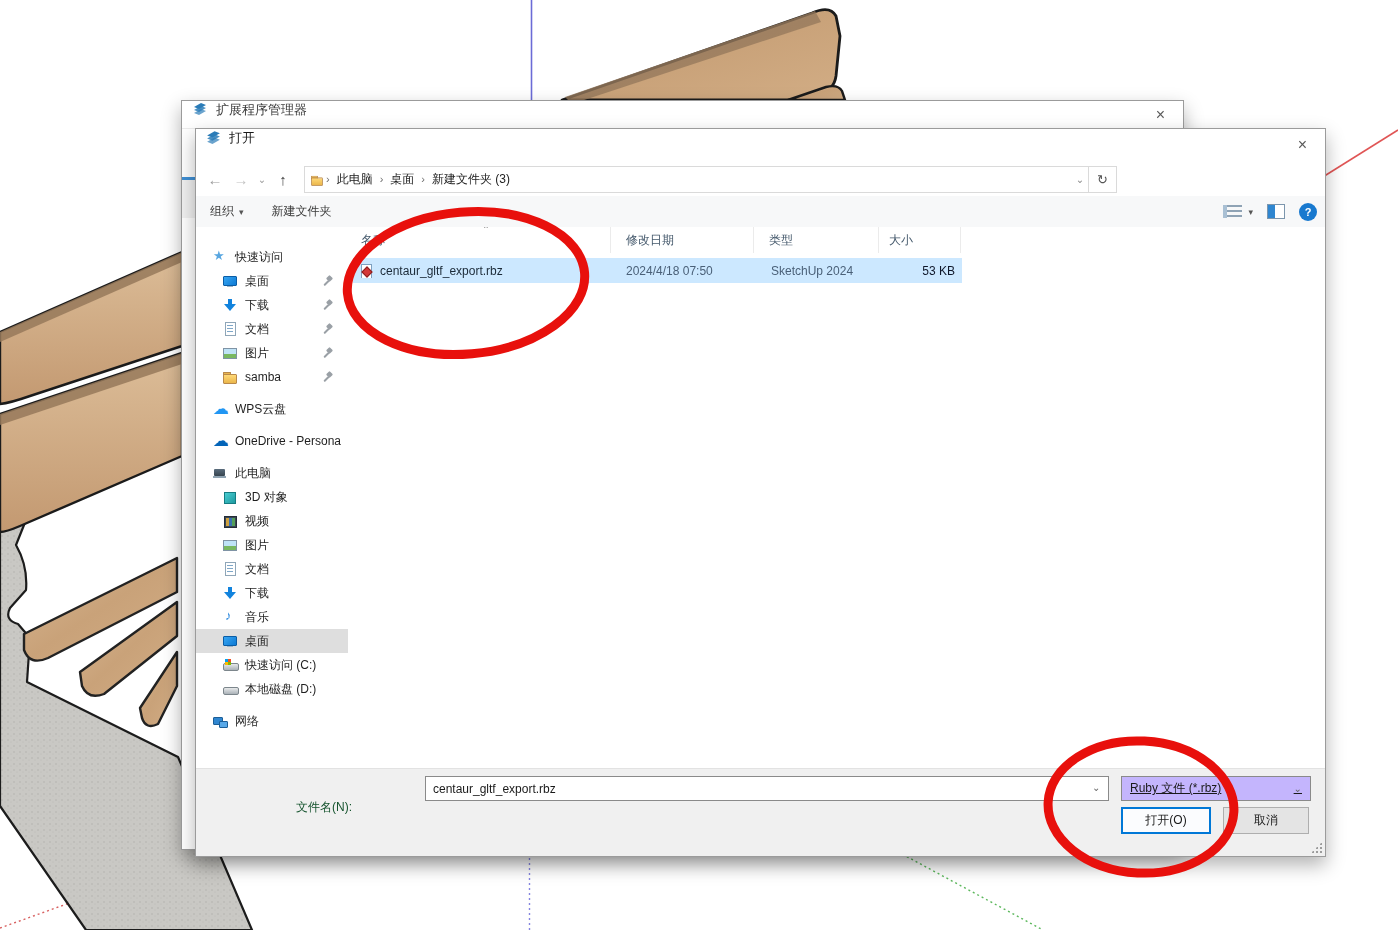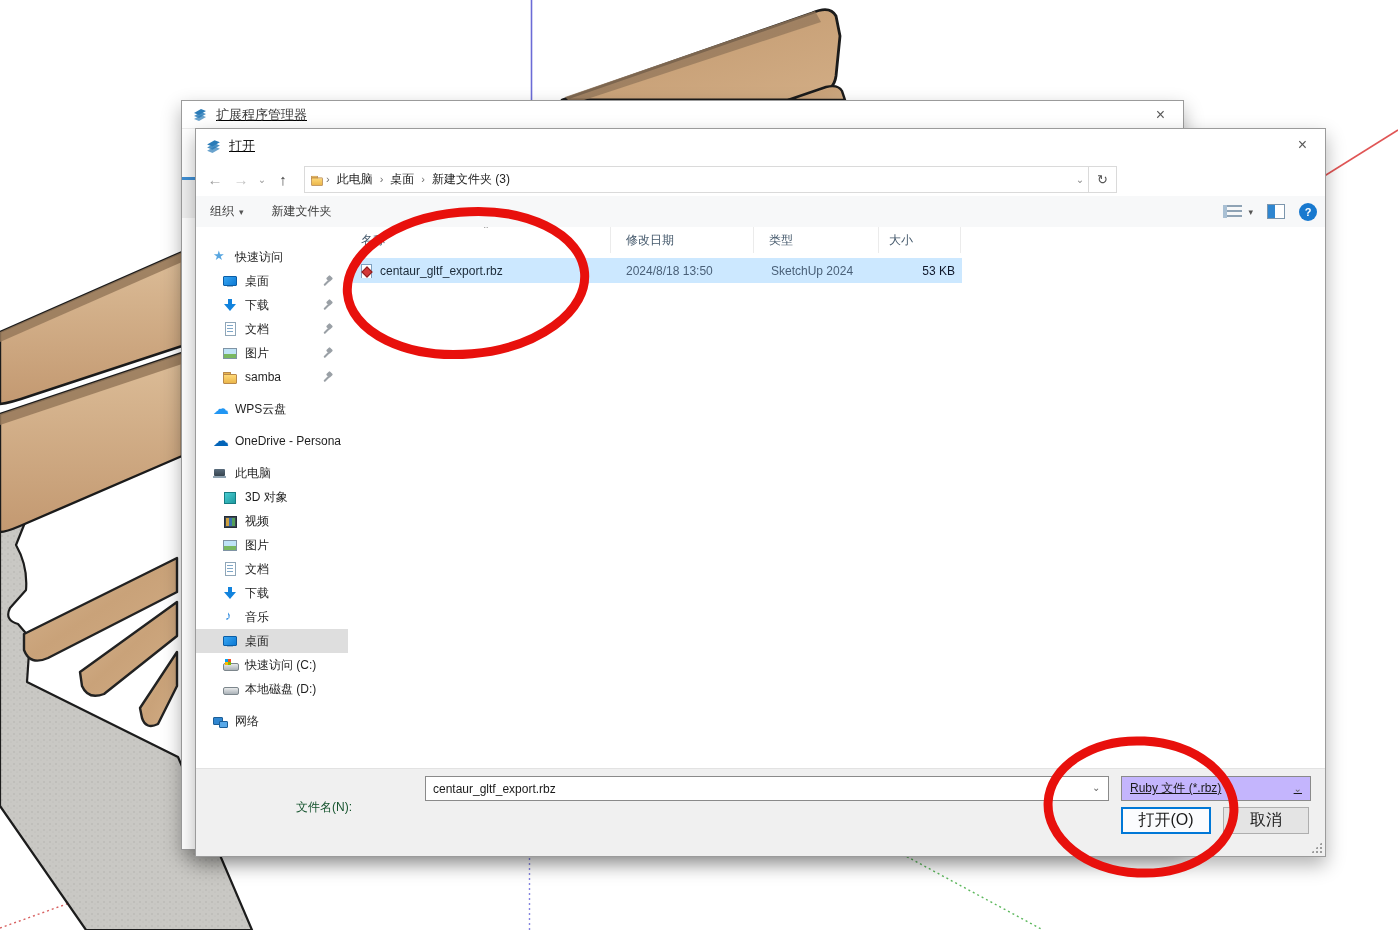--- a/index.html
+++ b/index.html
@@ -4,21 +4,21 @@
 <style>
   html,body{margin:0;padding:0;background:#dcdcdc;}
   .canvas{position:relative;width:1398px;height:930px;background:#ffffff;overflow:hidden;
           font-family:"Liberation Sans",sans-serif;-webkit-font-smoothing:antialiased;}
 
   
   svg.scene{position:absolute;left:0;top:0;z-index:1;}
 
   
   .win{position:absolute;background:#fff;border:1px solid #9b9b9b;box-shadow:0 8px 18px rgba(0,0,0,.30);}
-  .titlebar{position:relative;display:flex;align-items:center;background:#fff;text-decoration:underline;}
+  .titlebar{position:relative;display:flex;align-items:flex-start;background:#fff;}
   .titlebar .ttxt{font-size:13px;color:#3b3b3b;}
   .xbtn{position:absolute;right:0;top:0;width:45px;display:flex;align-items:center;justify-content:center;
         color:#5a5a5a;font-size:16px;cursor:pointer;}
 
   
   #extwin{left:181px;top:100px;width:1001px;height:748px;z-index:10;}
   #extwin .titlebar{height:27px;padding-left:10px;gap:8px;border-bottom:1px solid #ececec;}
   #extwin .xbtn{height:27px;}
   .sliver-accent{position:absolute;left:0;top:76px;width:14px;height:3px;background:#3f8fd4;}
   .sliver-band{position:absolute;left:0;top:79px;width:14px;height:38px;background:#f1f1f1;}
@@ -98,21 +98,21 @@
   .fnlabel{position:absolute;left:100px;top:30px;width:125px;text-align:left;color:#14532d;}
   .fninput{position:absolute;left:229px;top:7px;width:684px;height:25px;box-sizing:border-box;
            border:1px solid #8a8a8a;background:#fff;font-size:12px;font-family:inherit;
            padding:0 20px 0 7px;color:#1a1a1a;}
   .fndrop{position:absolute;left:896px;top:13px;font-size:10px;color:#666;}
   .typecombo{position:absolute;left:925px;top:7px;width:190px;height:25px;box-sizing:border-box;
              border:1px solid #8a8a8a;background:#c4b5fd;display:flex;align-items:center;
              justify-content:space-between;padding:0 8px;color:#1a1a1a;text-decoration:underline;}
   .typecombo .cv{font-size:10px;color:#666;}
   .btn{position:absolute;top:38px;height:27px;box-sizing:border-box;display:flex;align-items:center;
-       justify-content:center;font-size:16px;color:#1a1a1a;cursor:pointer;}
+       justify-content:center;font-size:12px;color:#1a1a1a;cursor:pointer;}
   .btn-open{left:925px;width:90px;background:#fbfcfe;border:2px solid #0078d7;}
   .btn-cancel{left:1027px;width:86px;background:#e4e4e4;border:1px solid #aeaeae;}
   .grip{position:absolute;right:3px;bottom:3px;width:11px;height:11px;
         background-image:radial-gradient(#9c9c9c 1px,transparent 1.1px);background-size:4px 4px;
         clip-path:polygon(100% 0,100% 100%,0 100%);}
 
   
   .ic{display:inline-block;position:relative;width:14px;height:14px;flex:0 0 auto;}
   .ic-star::before{content:"★";position:absolute;left:0;top:-2px;font-size:13px;color:#58a6e0;}
   .ic-monitor::before{content:"";position:absolute;left:0;top:2px;width:12px;height:8px;
@@ -375,21 +375,21 @@
             <div class="hcell h-size">
               <span>大小</span>
             </div>
           </div>
         <div class="rows" id="filerows">
             <div class="frow selected">
               <div class="fcell c-name">
                 <span class="ic ic-rbz"></span>
                 <span>centaur_gltf_export.rbz</span>
               </div>
-              <div class="fcell c-date">2024/8/18 13:50</div>
+              <div class="fcell c-date">2024/4/18 07:50</div>
               <div class="fcell c-type">SketchUp 2024</div>
               <div class="fcell c-size">53 KB</div>
             </div>
           </div>
       </div>
     </div>
 
     <div class="footer">
       <span class="fnlabel">文件名(N):</span>
       <input class="fninput" type="text" value="centaur_gltf_export.rbz" style="">

